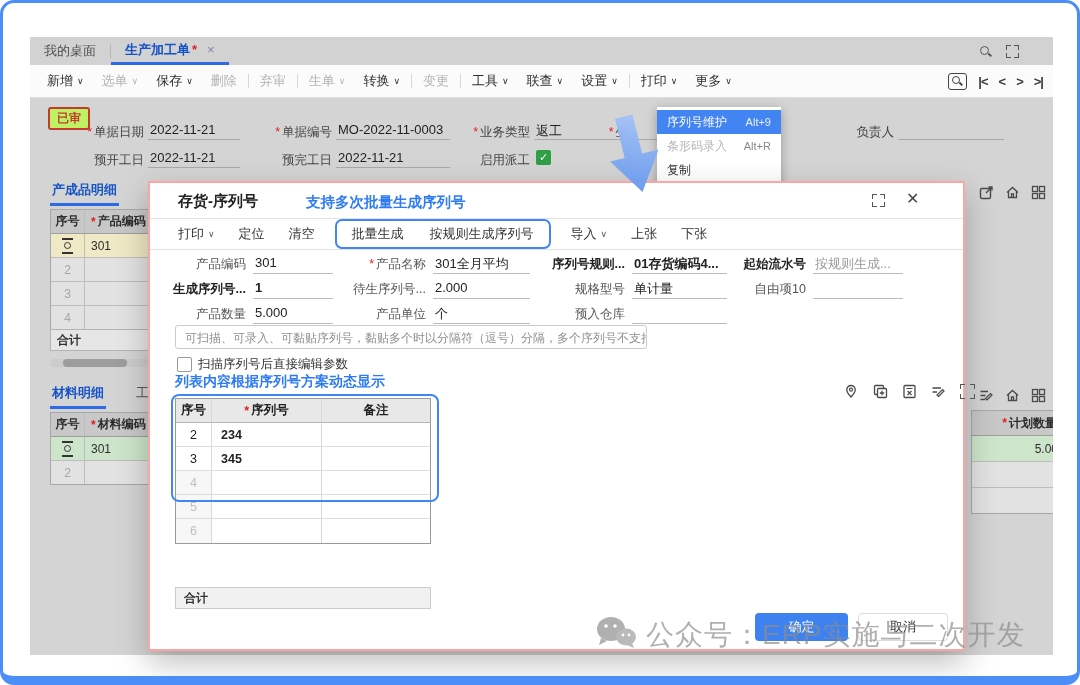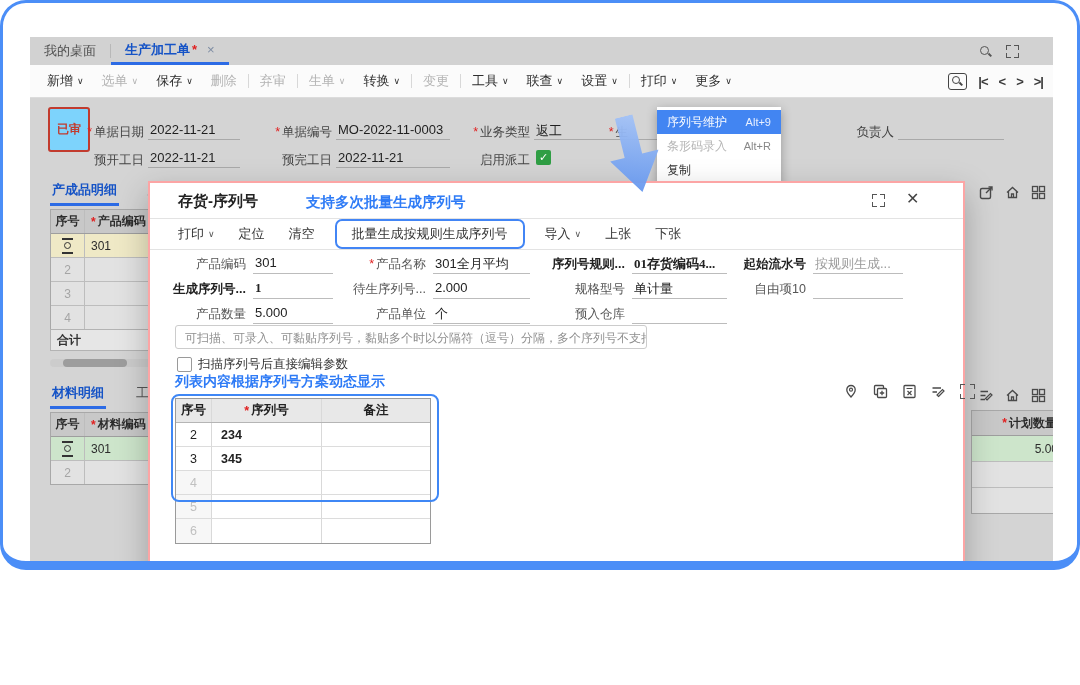--- a/index.html
+++ b/index.html
@@ -1,18 +1,18 @@
 <!DOCTYPE html>
 <html><head>
 <meta charset="utf-8">
 <style>
   html,body{margin:0;padding:0;background:#fff;}
   body{font-family:"Liberation Sans","DejaVu Sans",sans-serif;-webkit-font-smoothing:antialiased;}
-  .frame{position:relative;width:1080px;height:570px;box-sizing:border-box;background:#fff;
-         border:3px solid #4b8ef7;border-bottom-width:9px;border-radius:26px;overflow:hidden;}
+  .frame{position:relative;width:1080px;height:685px;box-sizing:border-box;background:#fff;
+         border:3px solid #4b8ef7;border-bottom-width:9px;border-radius:14px;overflow:hidden;}
 
   
   .tabbar{position:absolute;left:27px;top:34px;width:1023px;height:28px;background:#d2d2d2;
           display:flex;align-items:stretch;}
   .tab{display:flex;align-items:center;padding:0 14px;font-size:13px;color:#4f4f4f;cursor:default;}
   .tab.active{color:#1553c6;font-weight:bold;border-bottom:3px solid #2c6be5;}
   .tab .dirty{color:#e02020;margin-left:2px;font-weight:bold;}
   .tab .tclose{margin-left:10px;color:#7d8ca3;font-weight:normal;font-size:13px;}
   .vsep{width:1px;height:14px;background:#b8b8b8;align-self:center;}
   .tabbar-right{margin-left:auto;display:flex;align-items:center;gap:14px;padding-right:34px;}
@@ -37,22 +37,22 @@
   .titem.caret::after{content:"∨";font-size:9px;margin-left:4px;vertical-align:1px;}
   .tsep{width:1px;height:14px;background:#d8d8d8;margin:0 2px;}
   .toolbar-right{margin-left:auto;display:flex;align-items:center;gap:11px;padding-right:10px;}
   .navglyph{font-size:13px;font-weight:bold;color:#3a3a3a;letter-spacing:-1px;}
   .magbox{display:inline-block;width:17px;height:15px;border:1.7px solid #444;border-radius:3px;position:relative;}
   .magbox::before{content:"";position:absolute;left:3px;top:2px;width:6px;height:6px;border:1.5px solid #444;border-radius:50%;}
   .magbox::after{content:"";position:absolute;left:10px;top:9px;width:4px;height:1.5px;background:#444;transform:rotate(45deg);}
 
   
   .workarea{position:absolute;left:27px;top:95px;width:1023px;height:557px;background:#d4d4d4;overflow:hidden;}
-  .badge{position:absolute;left:18px;top:9px;padding:12px 7px;border:2px solid #c23b2e;border-radius:3px;
-         color:#c23b2e;background:#7dd3fc;font-size:12px;font-weight:bold;}
+  .badge{position:absolute;left:18px;top:9px;padding:1px 7px;border:2px solid #c23b2e;border-radius:3px;
+         color:#c23b2e;background:#bef264;font-size:12px;font-weight:bold;}
   .flabel{position:absolute;font-size:12.5px;color:#444;text-align:right;white-space:nowrap;}
   .flabel .req::before,.req::before{content:"*";color:#e02020;margin-right:2px;}
   .fval{position:absolute;font-size:13px;color:#1e1e1e;border-bottom:1px solid #a9a9a9;height:18px;
         padding:0 2px 1px;white-space:nowrap;box-sizing:border-box;}
   .checkgreen{position:absolute;width:15px;height:15px;background:#2f9e44;border-radius:2px;color:#fff;
               font-size:11px;line-height:15px;text-align:center;font-weight:bold;}
 
   
   .panel{position:absolute;overflow:hidden;margin-left:8px;}
   .ptab{font-size:13px;font-weight:bold;color:#1553c6;border-bottom:3px solid #2c6be5;padding:3px 2px 4px;display:inline-block;}
@@ -96,29 +96,29 @@
   .modal{position:absolute;left:145px;top:178px;width:817px;height:470px;background:#fff;z-index:20;
          border:2px solid #fca5a5;box-sizing:border-box;box-shadow:0 12px 30px rgba(0,0,0,.25);}
   .m-title{position:absolute;left:28px;top:9px;font-size:15px;font-weight:bold;color:#222;}
   .m-anno{position:absolute;left:156px;top:10px;font-size:14.5px;font-weight:bold;color:#2e7bf6;}
   .m-close{position:absolute;left:756px;top:6px;font-size:16px;color:#444;}
   .m-max{position:absolute;left:722px;top:11px;}
   .m-div{position:absolute;left:0;width:100%;height:1px;background:#e3e3e3;}
   .m-toolbar{position:absolute;left:28px;top:37px;height:28px;display:flex;align-items:center;gap:24px;font-size:13px;color:#333;}
   .m-titem{white-space:nowrap;}
   .m-titem.caret::after{content:"∨";font-size:9px;margin-left:4px;vertical-align:1px;color:#555;}
-  .hl-box{display:flex;align-items:center;border:2px solid #4285f5;border-radius:7px;height:26px;padding:0 15px;margin:0 -4px;}
+  .hl-box{display:flex;gap:26px;align-items:center;border:2px solid #4285f5;border-radius:7px;height:26px;padding:0 15px;margin:0 -4px;}
   .m-fields{position:absolute;left:8px;top:69px;}
   .frow{display:flex;height:25px;align-items:center;}
   .fl{text-align:right;font-size:12.5px;color:#555;padding-right:7px;white-space:nowrap;box-sizing:border-box;}
   .fl.b{font-weight:bold;color:#222;}
   .fv{border-bottom:1px solid #bcbcbc;font-size:13px;color:#222;height:19px;padding:0 2px;white-space:nowrap;
       overflow:hidden;box-sizing:border-box;}
   .fv.ph{color:#9a9a9a;}
-  .fv.b{font-weight:bold;font-family:Liberation Serif, serif;}
+  .fv.b{font-weight:bold;}
   .w-l1{width:95px;} .w-v1{width:80px;}
   .w-l2{width:100px;} .w-v2{width:97px;}
   .w-l3{width:102px;} .w-v3{width:95px;}
   .w-l4{width:86px;} .w-v4{width:90px;}
   .m-note{position:absolute;left:25px;top:142px;width:472px;height:24px;border:1px solid #ccc;border-radius:3px;
           font-size:12px;color:#8f8f8f;line-height:24px;padding-left:9px;box-sizing:border-box;white-space:nowrap;overflow:hidden;}
   .m-check{position:absolute;left:27px;top:173px;display:flex;align-items:center;gap:6px;font-size:12.5px;color:#333;}
   .cbox{width:13px;height:13px;border:1px solid #9a9a9a;border-radius:2px;background:#fff;}
   .m-anno2{position:absolute;left:25px;top:190px;font-size:14px;font-weight:bold;color:#2e7bf6;}
   .m-icons{position:absolute;left:694px;top:201px;display:flex;gap:14px;align-items:center;}

